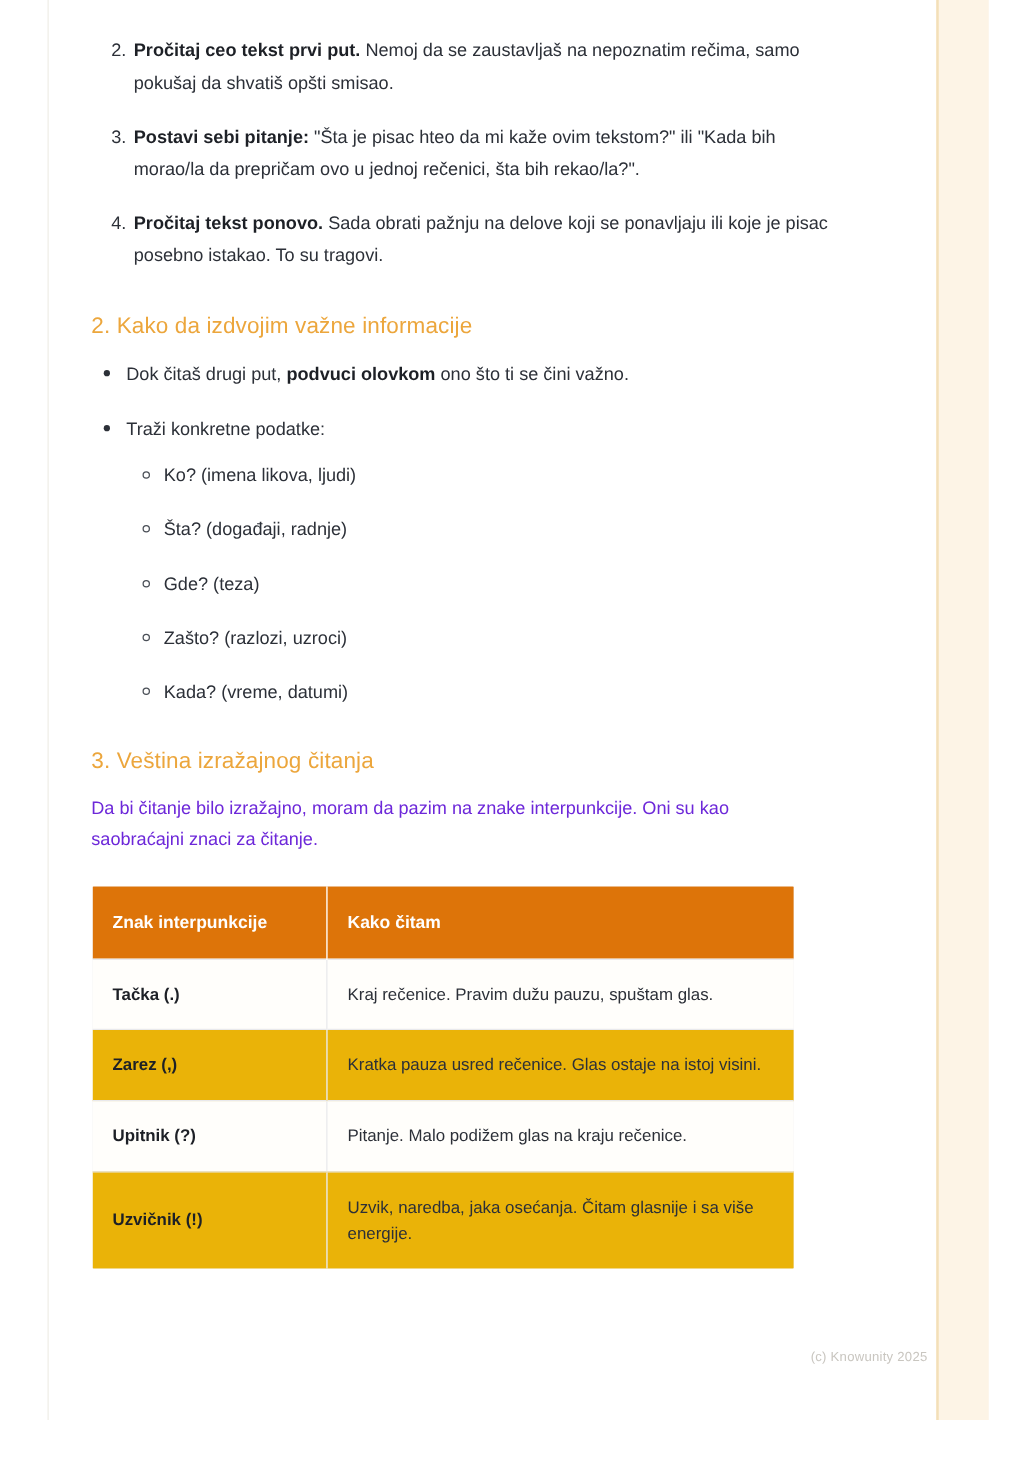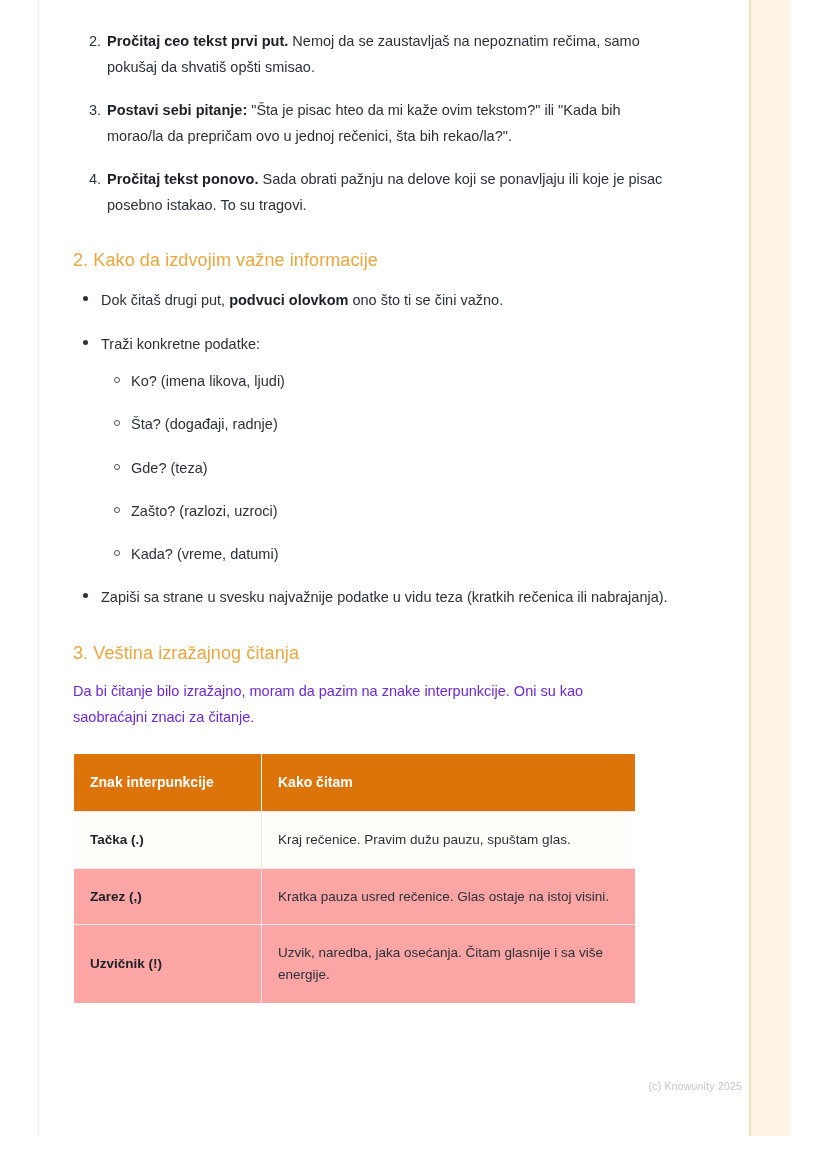--- a/index.html
+++ b/index.html
@@ -178,21 +178,21 @@
     vertical-align: middle;
     border-top: 1px solid #e9e9ec;
     border-bottom: none;
   }
   table.punct-table tbody td.cell-sign {
     font-weight: 700;
     color: #1d2026;
     border-right: 1px solid #e9e9ec;
   }
   table.punct-table tbody tr.row-odd td { background: #fffefb; }
-  table.punct-table tbody tr.row-even td { background: #fca5a5; }
+  table.punct-table tbody tr.row-even td { background: #eab308; }
 
   
   .watermark {
     position: absolute;
     right: 48px;
     bottom: 44px;
     font-size: 10.5px;
     color: #c9c6c0;
     letter-spacing: 0.2px;
     white-space: nowrap;
@@ -256,24 +256,20 @@
             <span class="circle"></span>
             <span>Zašto? (razlozi, uzroci)</span>
           </li>
           <li>
             <span class="circle"></span>
             <span>Kada? (vreme, datumi)</span>
           </li>
         </ul>
       </li>
 
-      <li>
-        <span class="disc"></span>
-        <span>Zapiši sa strane u svesku najvažnije podatke u vidu teza (kratkih rečenica ili nabrajanja).</span>
-      </li>
 
     </ul>
 
     <h2 class="section-heading">3. Veština izražajnog čitanja</h2>
 
     <p class="para">Da bi čitanje bilo izražajno, moram da pazim na znake interpunkcije. Oni su kao saobraćajni znaci za čitanje.</p>
 
     <div class="table-wrap">
       <table class="punct-table">
         <thead>
@@ -284,20 +280,24 @@
         </thead>
         <tbody>
           <tr class="row-odd">
             <td class="cell-sign">Tačka (.)</td>
             <td class="cell-how">Kraj rečenice. Pravim dužu pauzu, spuštam glas.</td>
           </tr>
           <tr class="row-even">
             <td class="cell-sign">Zarez (,)</td>
             <td class="cell-how">Kratka pauza usred rečenice. Glas ostaje na istoj visini.</td>
           </tr>
+          <tr class="row-odd">
+            <td class="cell-sign">Upitnik (?)</td>
+            <td class="cell-how">Pitanje. Malo podižem glas na kraju rečenice.</td>
+          </tr>
           <tr class="row-even">
             <td class="cell-sign">Uzvičnik (!)</td>
             <td class="cell-how">Uzvik, naredba, jaka osećanja. Čitam glasnije i sa više energije.</td>
           </tr>
         </tbody>
       </table>
     </div>
 
   </div>
 

